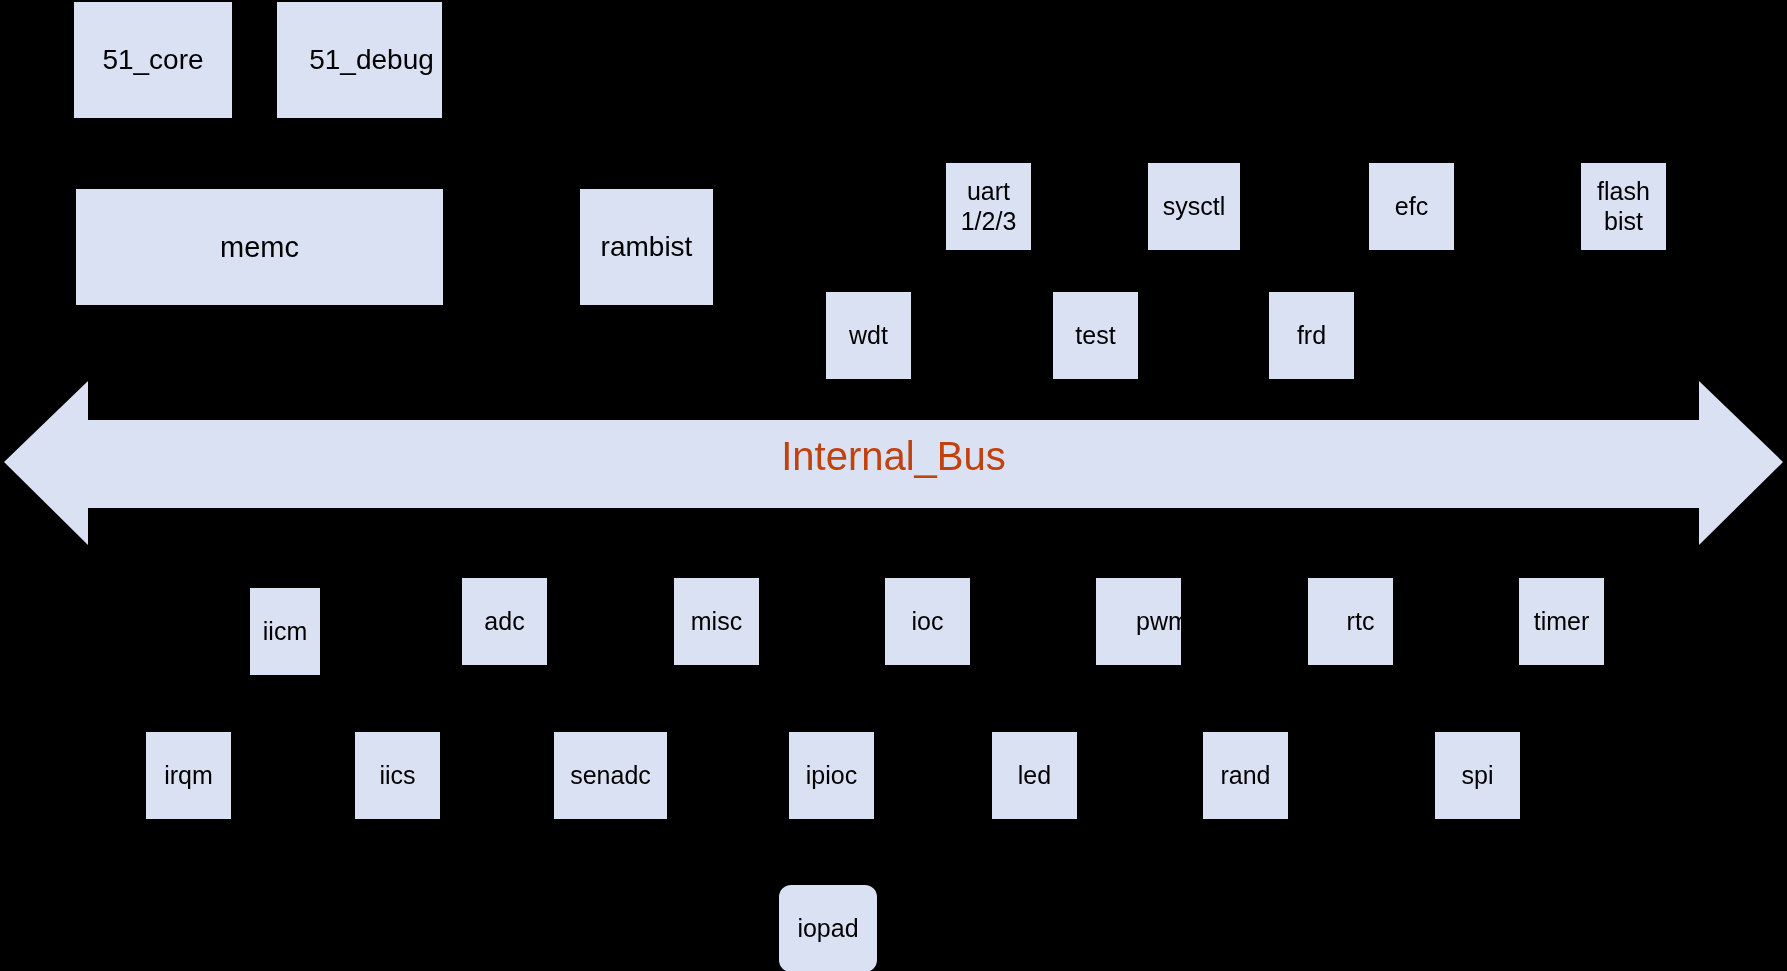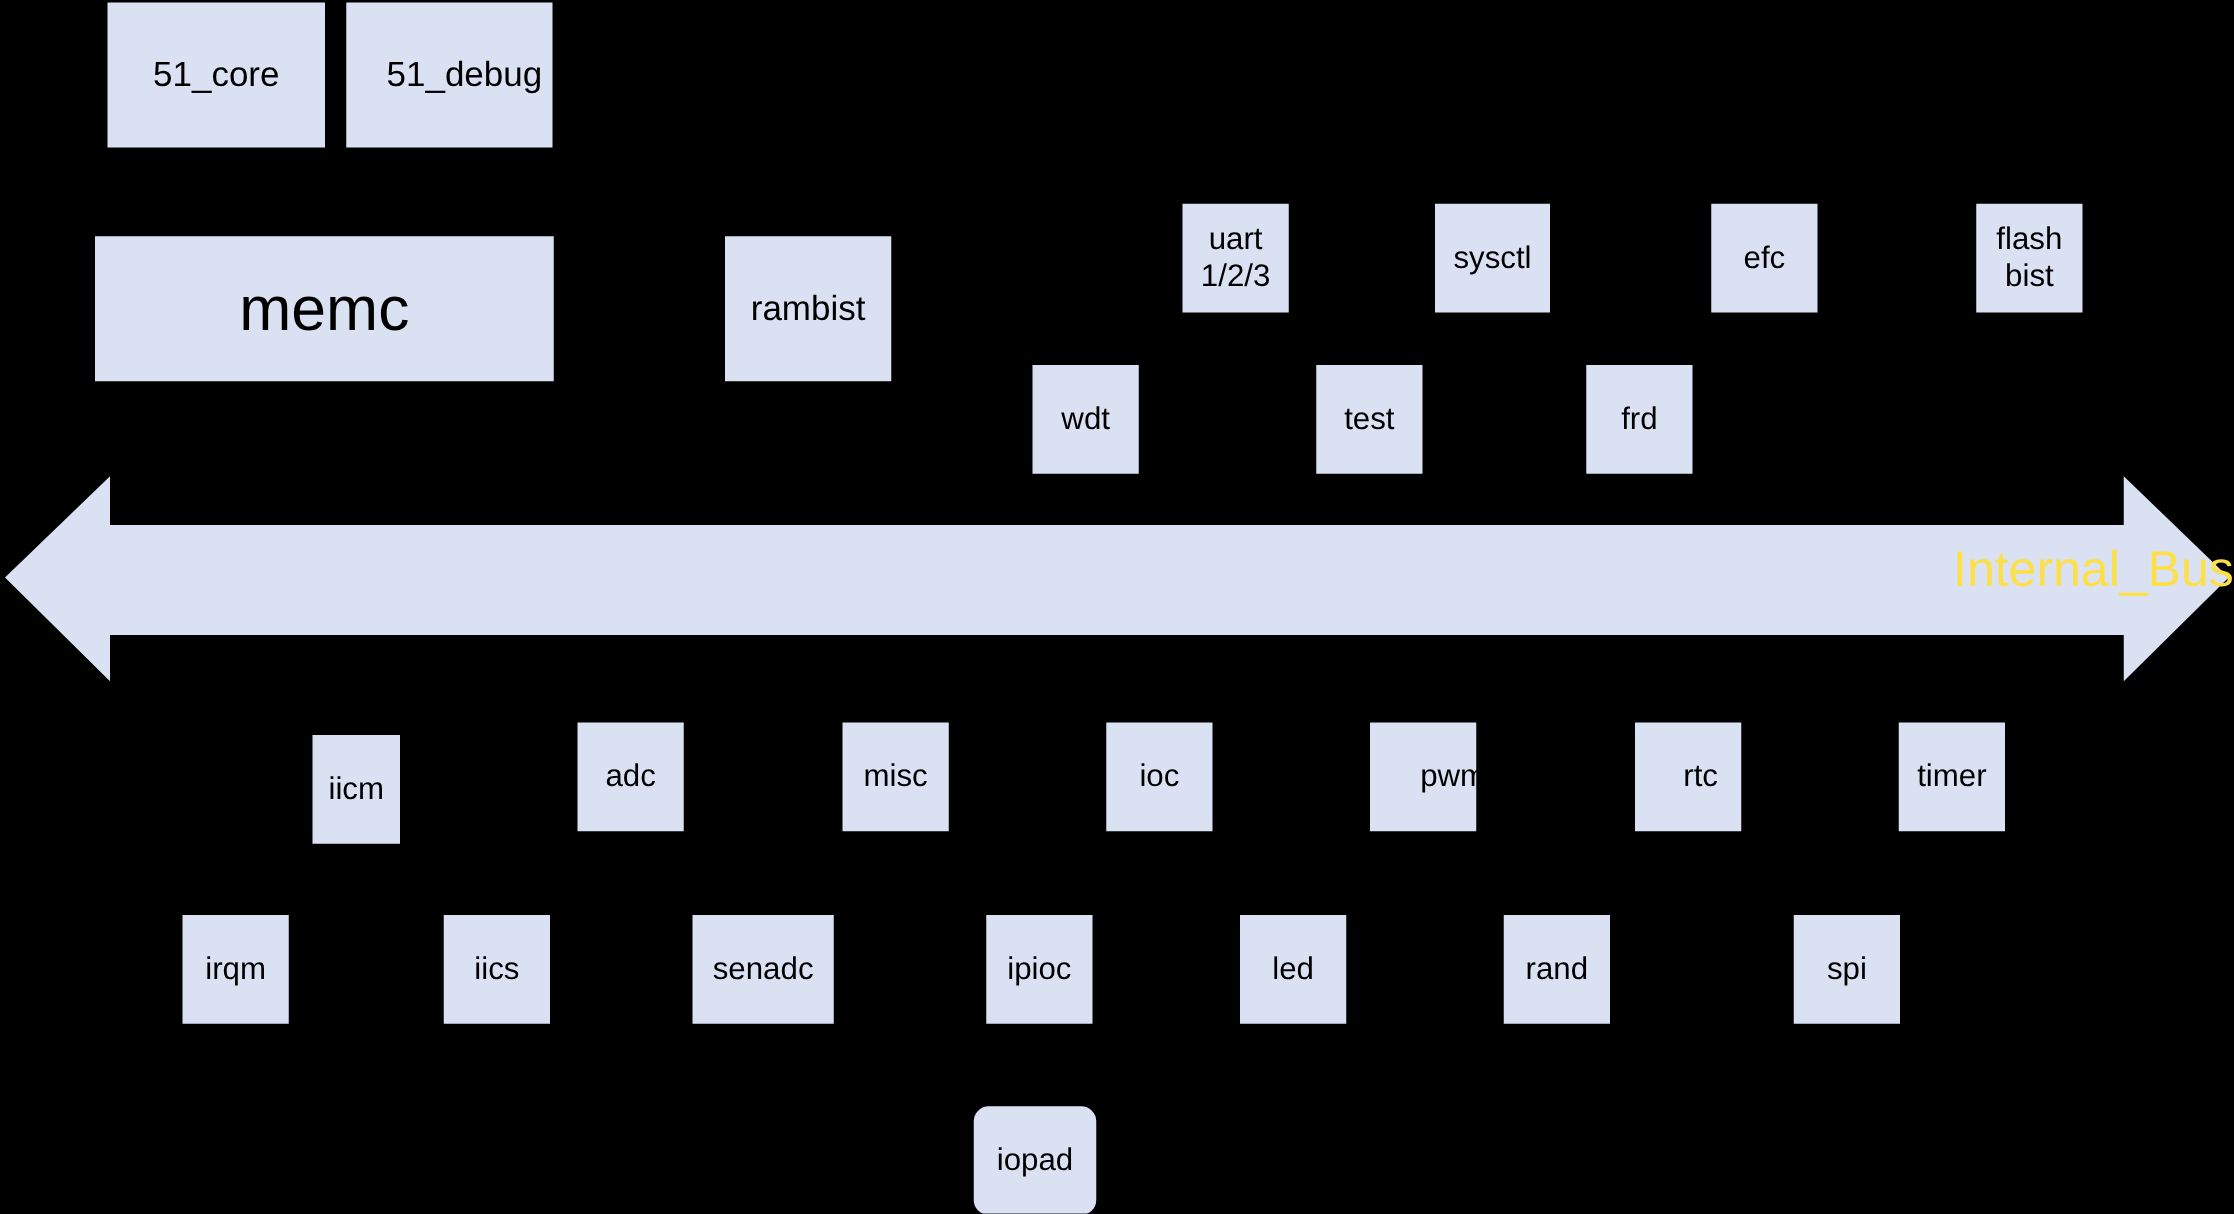--- a/index.html
+++ b/index.html
@@ -25,50 +25,50 @@
     justify-content: center;
     text-align: center;
     line-height: 1.18;
     box-sizing: border-box;
     font-family: "Liberation Sans", sans-serif;
     white-space: pre-line;
     user-select: none;
   }
   .block.small  { font-size: 25px; }
   .block.medium { font-size: 28px; }
-  .block.large  { font-size: 50px; }
+  .block.large  { font-size: 29px; }
 
   #bus-arrow {
     position: absolute;
     left: 0;
     top: 370px;
     width: 1787px;
     height: 190px;
   }
   #bus-arrow svg { display: block; }
   #bus-label {
     position: absolute;
     left: 0;
     top: 434px;
     width: 1787px;
-    text-align: right;
+    text-align: center;
     font-size: 40px;
-    color: #fde047;
+    color: #c2410c;
     font-family: "Liberation Sans", sans-serif;
     user-select: none;
     pointer-events: none;
   }
 </style>
 </head>
 <body>
 
 <div id="diagram-root">
 
   <div id="masters-layer">
-      <div class="block medium" style="left: 86px; top: 2px; width: 174px; height: 116px;">51_core</div>
+      <div class="block medium" style="left: 74px; top: 2px; width: 158px; height: 116px;">51_core</div>
       <div class="block medium" style="left: 277px; top: 2px; width: 165px; height: 116px; padding-left: 24px;">51_debug</div>
       <div class="block large" style="left: 76px; top: 189px; width: 367px; height: 116px;">memc</div>
     </div>
 
   <div id="upper-layer">
       <div class="block medium" style="left: 580px; top: 189px; width: 133px; height: 116px;">rambist</div>
       <div class="block small" style="left: 946px; top: 163px; width: 85px; height: 87px;">uart
 1/2/3</div>
       <div class="block small" style="left: 1148px; top: 163px; width: 92px; height: 87px;">sysctl</div>
       <div class="block small" style="left: 1369px; top: 163px; width: 85px; height: 87px;">efc</div>

